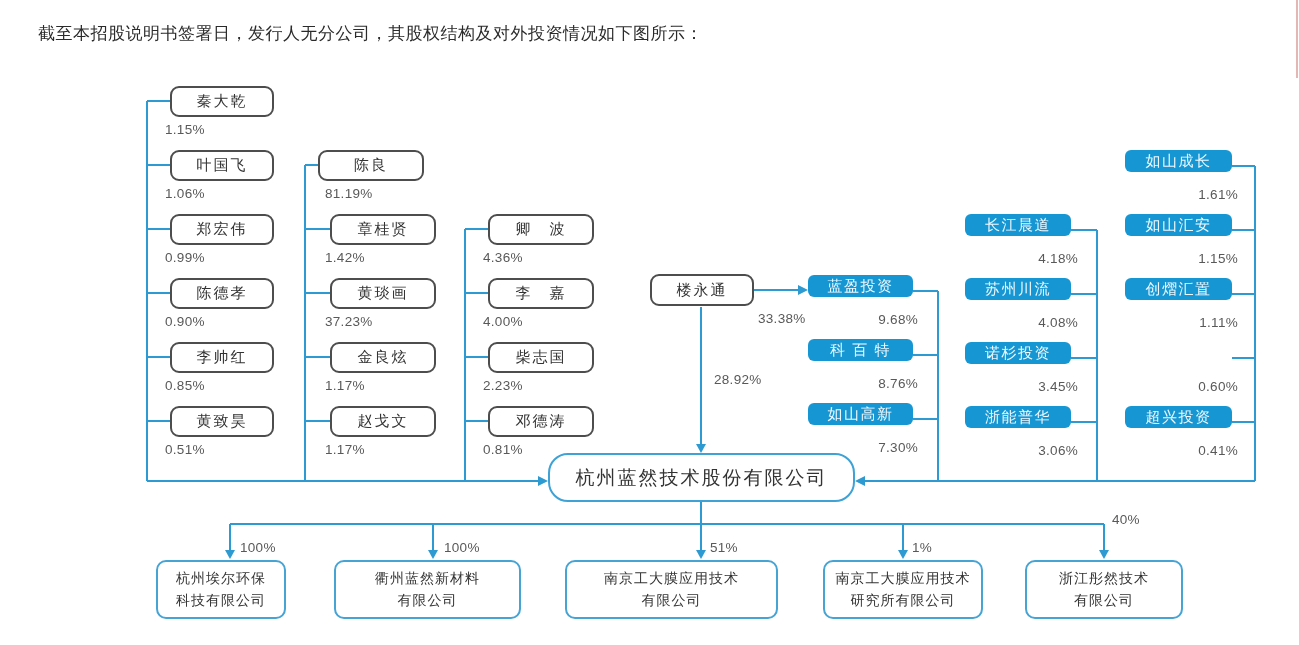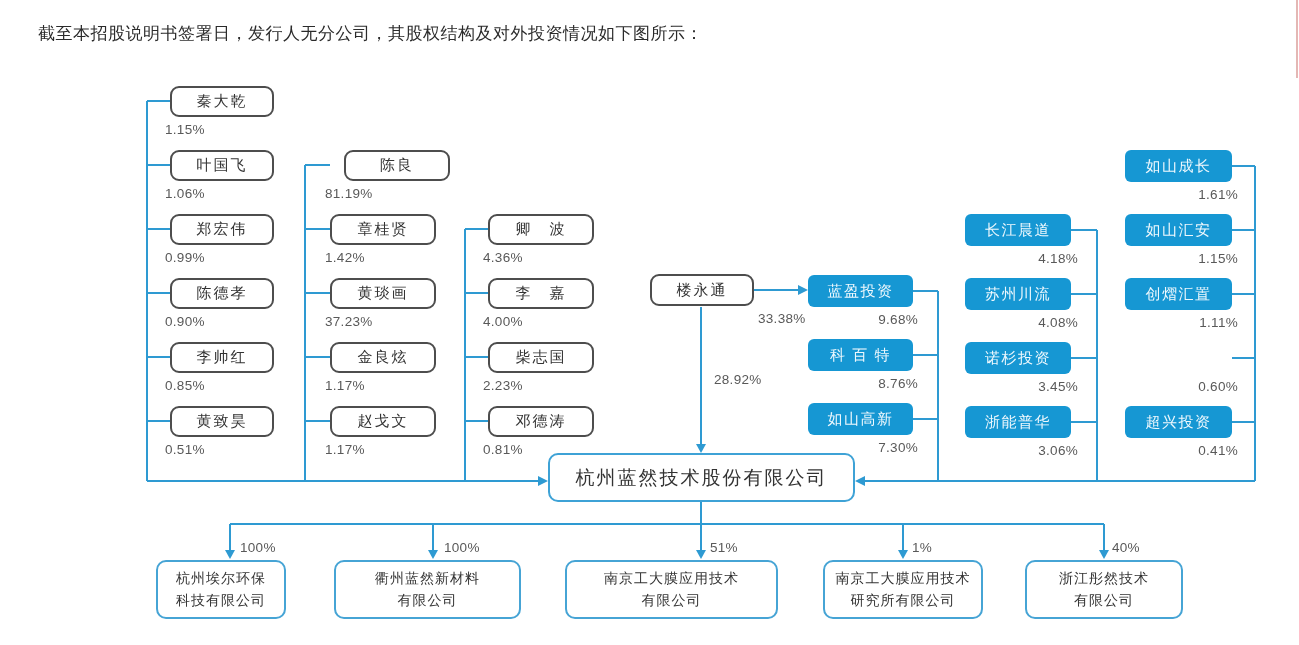--- a/index.html
+++ b/index.html
@@ -14,32 +14,32 @@
   }
   svg.wires{position:absolute;left:0;top:0;pointer-events:none;}
   .pbox{
     position:absolute;width:104px;height:31px;background:#fff;
     border:2px solid #4d4d4d;border-radius:9px;box-sizing:border-box;
     display:flex;align-items:center;justify-content:center;
     font-size:15px;color:#333;letter-spacing:2px;white-space:pre;
   }
   .p2{width:106px;}
   .bbox{
-    position:absolute;width:105px;height:32px;background:#1697d3;
+    position:absolute;width:105px;height:22px;background:#1697d3;
     border-radius:6px;box-sizing:border-box;
     display:flex;align-items:center;justify-content:center;
     font-size:15px;color:#eef8fd;letter-spacing:1.5px;white-space:pre;
   }
   .pct{
     position:absolute;font-size:13.5px;color:#595959;letter-spacing:0.3px;
   }
   .pct-r{text-align:right;}
   .central{
     position:absolute;left:548px;top:453px;width:307px;height:49px;
-    background:#fff;border:2px solid #3ea2d6;border-radius:10px;box-sizing:border-box;
+    background:#fff;border:2px solid #3ea2d6;border-radius:20px;box-sizing:border-box;
     display:flex;align-items:center;justify-content:center;
     font-size:19px;color:#333;letter-spacing:2px;
   }
   .sub{
     position:absolute;top:560px;height:59px;background:#fff;
     border:2px solid #46a4d5;border-radius:10px;box-sizing:border-box;
     display:flex;flex-direction:column;align-items:center;justify-content:center;
     font-size:14px;color:#333;line-height:1.55;letter-spacing:1px;text-align:center;
   }
   .edge-artifact{
@@ -94,21 +94,21 @@
   <div class="pct" style="left:165px;top:186px">1.06%</div>
   <div class="pbox" style="left:170px;top:214px">郑宏伟</div>
   <div class="pct" style="left:165px;top:250px">0.99%</div>
   <div class="pbox" style="left:170px;top:278px">陈德孝</div>
   <div class="pct" style="left:165px;top:314px">0.90%</div>
   <div class="pbox" style="left:170px;top:342px">李帅红</div>
   <div class="pct" style="left:165px;top:378px">0.85%</div>
   <div class="pbox" style="left:170px;top:406px">黄致昊</div>
   <div class="pct" style="left:165px;top:442px">0.51%</div>
 
-  <div class="pbox p2" style="left:344px;top:150px">陈良</div>
+  <div class="pbox p2" style="left:318px;top:150px">陈良</div>
   <div class="pct" style="left:325px;top:186px">81.19%</div>
   <div class="pbox p2" style="left:330px;top:214px">章桂贤</div>
   <div class="pct" style="left:325px;top:250px">1.42%</div>
   <div class="pbox p2" style="left:330px;top:278px">黄琰画</div>
   <div class="pct" style="left:325px;top:314px">37.23%</div>
   <div class="pbox p2" style="left:330px;top:342px">金良炫</div>
   <div class="pct" style="left:325px;top:378px">1.17%</div>
   <div class="pbox p2" style="left:330px;top:406px">赵戈文</div>
   <div class="pct" style="left:325px;top:442px">1.17%</div>
 
@@ -150,21 +150,21 @@
   <div class="pct pct-r" style="left:1125px;top:379px;width:113px">0.60%</div>
   <div class="bbox" style="left:1125px;top:406px;width:107px">超兴投资</div>
   <div class="pct pct-r" style="left:1125px;top:443px;width:113px">0.41%</div>
 
   <div class="central">杭州蓝然技术股份有限公司</div>
 
   <div class="pct" style="left:240px;top:540px">100%</div>
   <div class="pct" style="left:444px;top:540px">100%</div>
   <div class="pct" style="left:710px;top:540px">51%</div>
   <div class="pct" style="left:912px;top:540px">1%</div>
-  <div class="pct" style="left:1112px;top:540px">40%</div>
+  <div class="pct" style="left:1112px;top:512px">40%</div>
 
   <div class="sub" style="left:156px;width:130px">
     <div>杭州埃尔环保</div>
     <div>科技有限公司</div>
   </div>
   <div class="sub" style="left:334px;width:187px">
     <div>衢州蓝然新材料</div>
     <div>有限公司</div>
   </div>
   <div class="sub" style="left:565px;width:213px">

